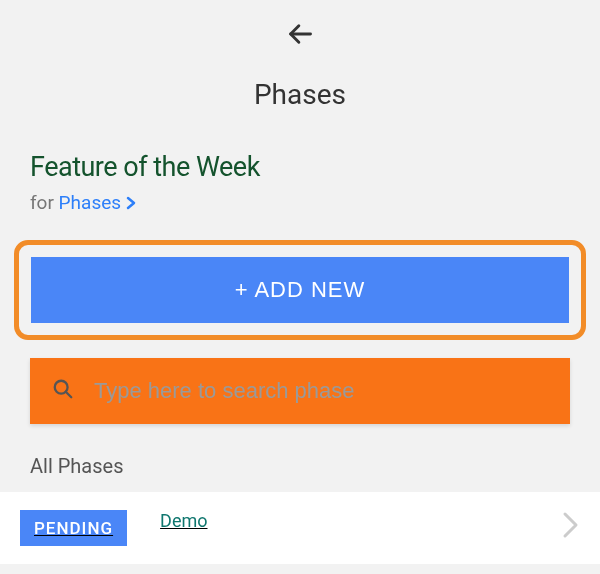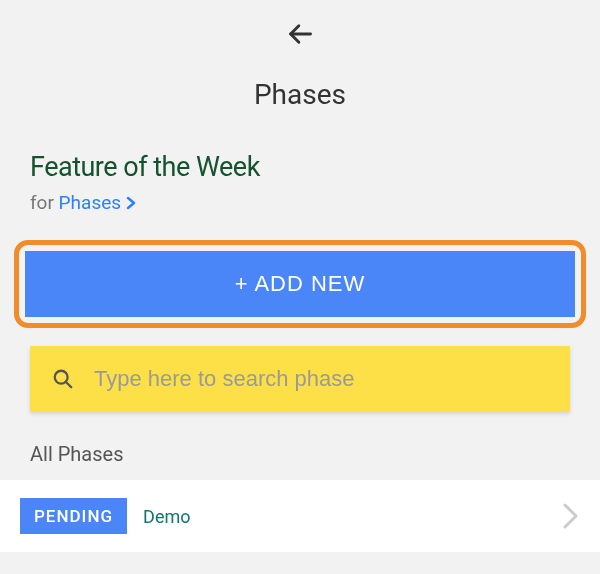--- a/index.html
+++ b/index.html
@@ -50,38 +50,38 @@
     }
     .chevron-right-small {
       display: inline-block;
       vertical-align: middle;
       margin-left: 4px;
     }
     .highlight-wrapper {
       margin: 15px 14px 0 14px;
       border: 5px solid #f28c28;
       border-radius: 14px;
-      padding: 6px;
+      padding: 12px;
     }
     .add-button {
       width: 100%;
       background: #4a86f7;
       color: #fff;
       border: none;
       padding: 20px 0;
       font-size: 22px;
       font-weight: 400;
       letter-spacing: 1px;
       cursor: pointer;
     }
     .search-card {
       margin: 18px 30px 0 30px;
-      background: #fde047;
+      background: #f97316;
       display: flex;
-      align-items: center;
+      align-items: flex-start;
       padding: 20px 22px;
       gap: 20px;
       box-shadow: 0 2px 4px rgba(0,0,0,0.12);
     }
     .search-icon {
       width: 22px;
       height: 22px;
       flex-shrink: 0;
     }
     .search-input {
@@ -96,24 +96,24 @@
       color: #9a9a9a;
     }
     .section-label {
       padding: 30px 24px 14px 30px;
       font-size: 20px;
       color: #555;
     }
     .phase-row {
       background: #fff;
       display: flex;
-      align-items: center;
       padding: 18px 20px;
-      gap: 16px;
+      gap: 33px;
       cursor: pointer;
+      text-decoration: underline;
     }
     .pending-badge {
       background: #4a86f7;
       color: #fff;
       font-size: 17px;
       font-weight: 500;
       letter-spacing: 1px;
       padding: 8px 14px;
     }
     .phase-name {

